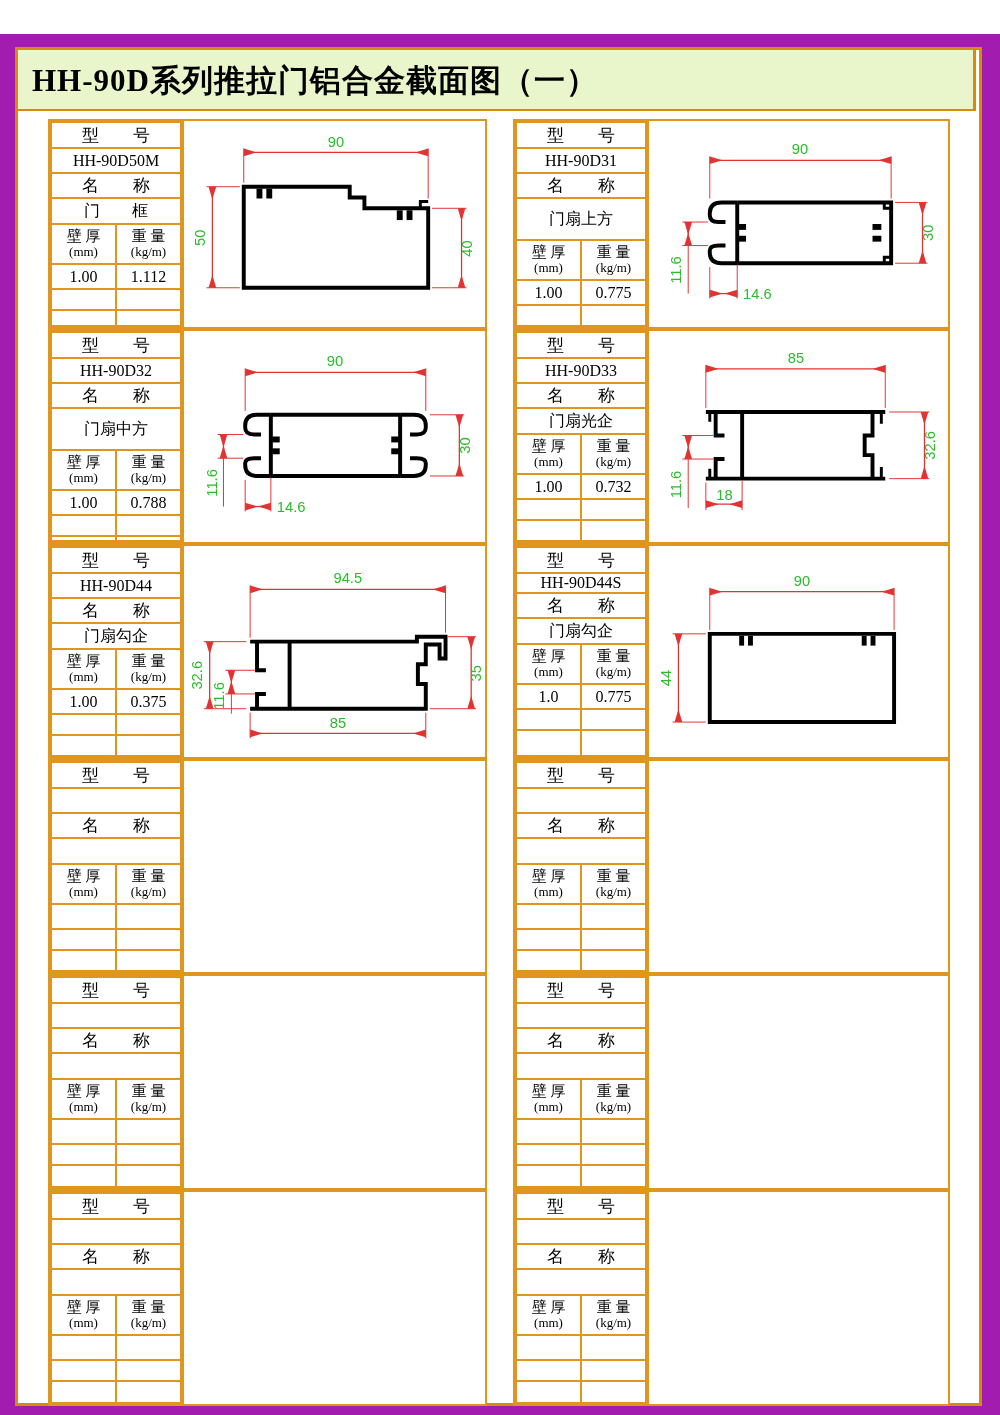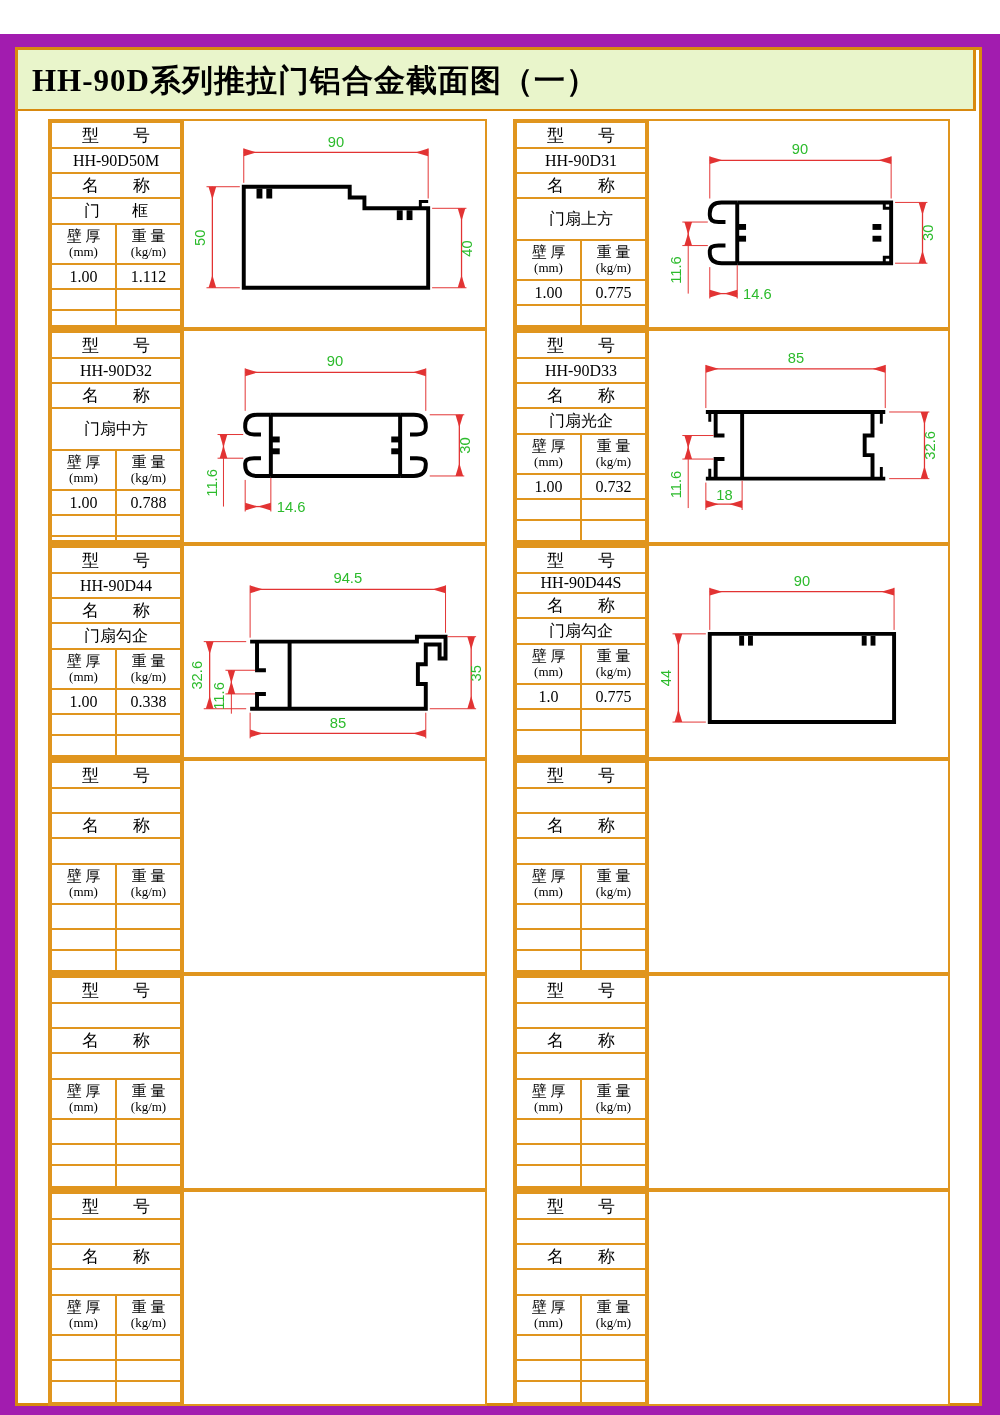--- a/index.html
+++ b/index.html
@@ -309,21 +309,21 @@
           </tr>
       <tr style="height:26px">
             <td colspan="2">门扇勾企</td>
           </tr>
       <tr style="height:40px">
         <td class="two"><div>壁 厚</div><div class="sub">(mm)</div></td>
         <td class="two"><div>重 量</div><div class="sub">(kg/m)</div></td>
       </tr>
       <tr style="height:25px">
             <td>1.00</td>
-            <td>0.338</td>
+            <td>0.375</td>
           </tr>
       <tr style="height:21px">
             <td></td>
             <td></td>
           </tr>
       <tr>
             <td></td>
             <td></td>
           </tr>
     </tbody>

